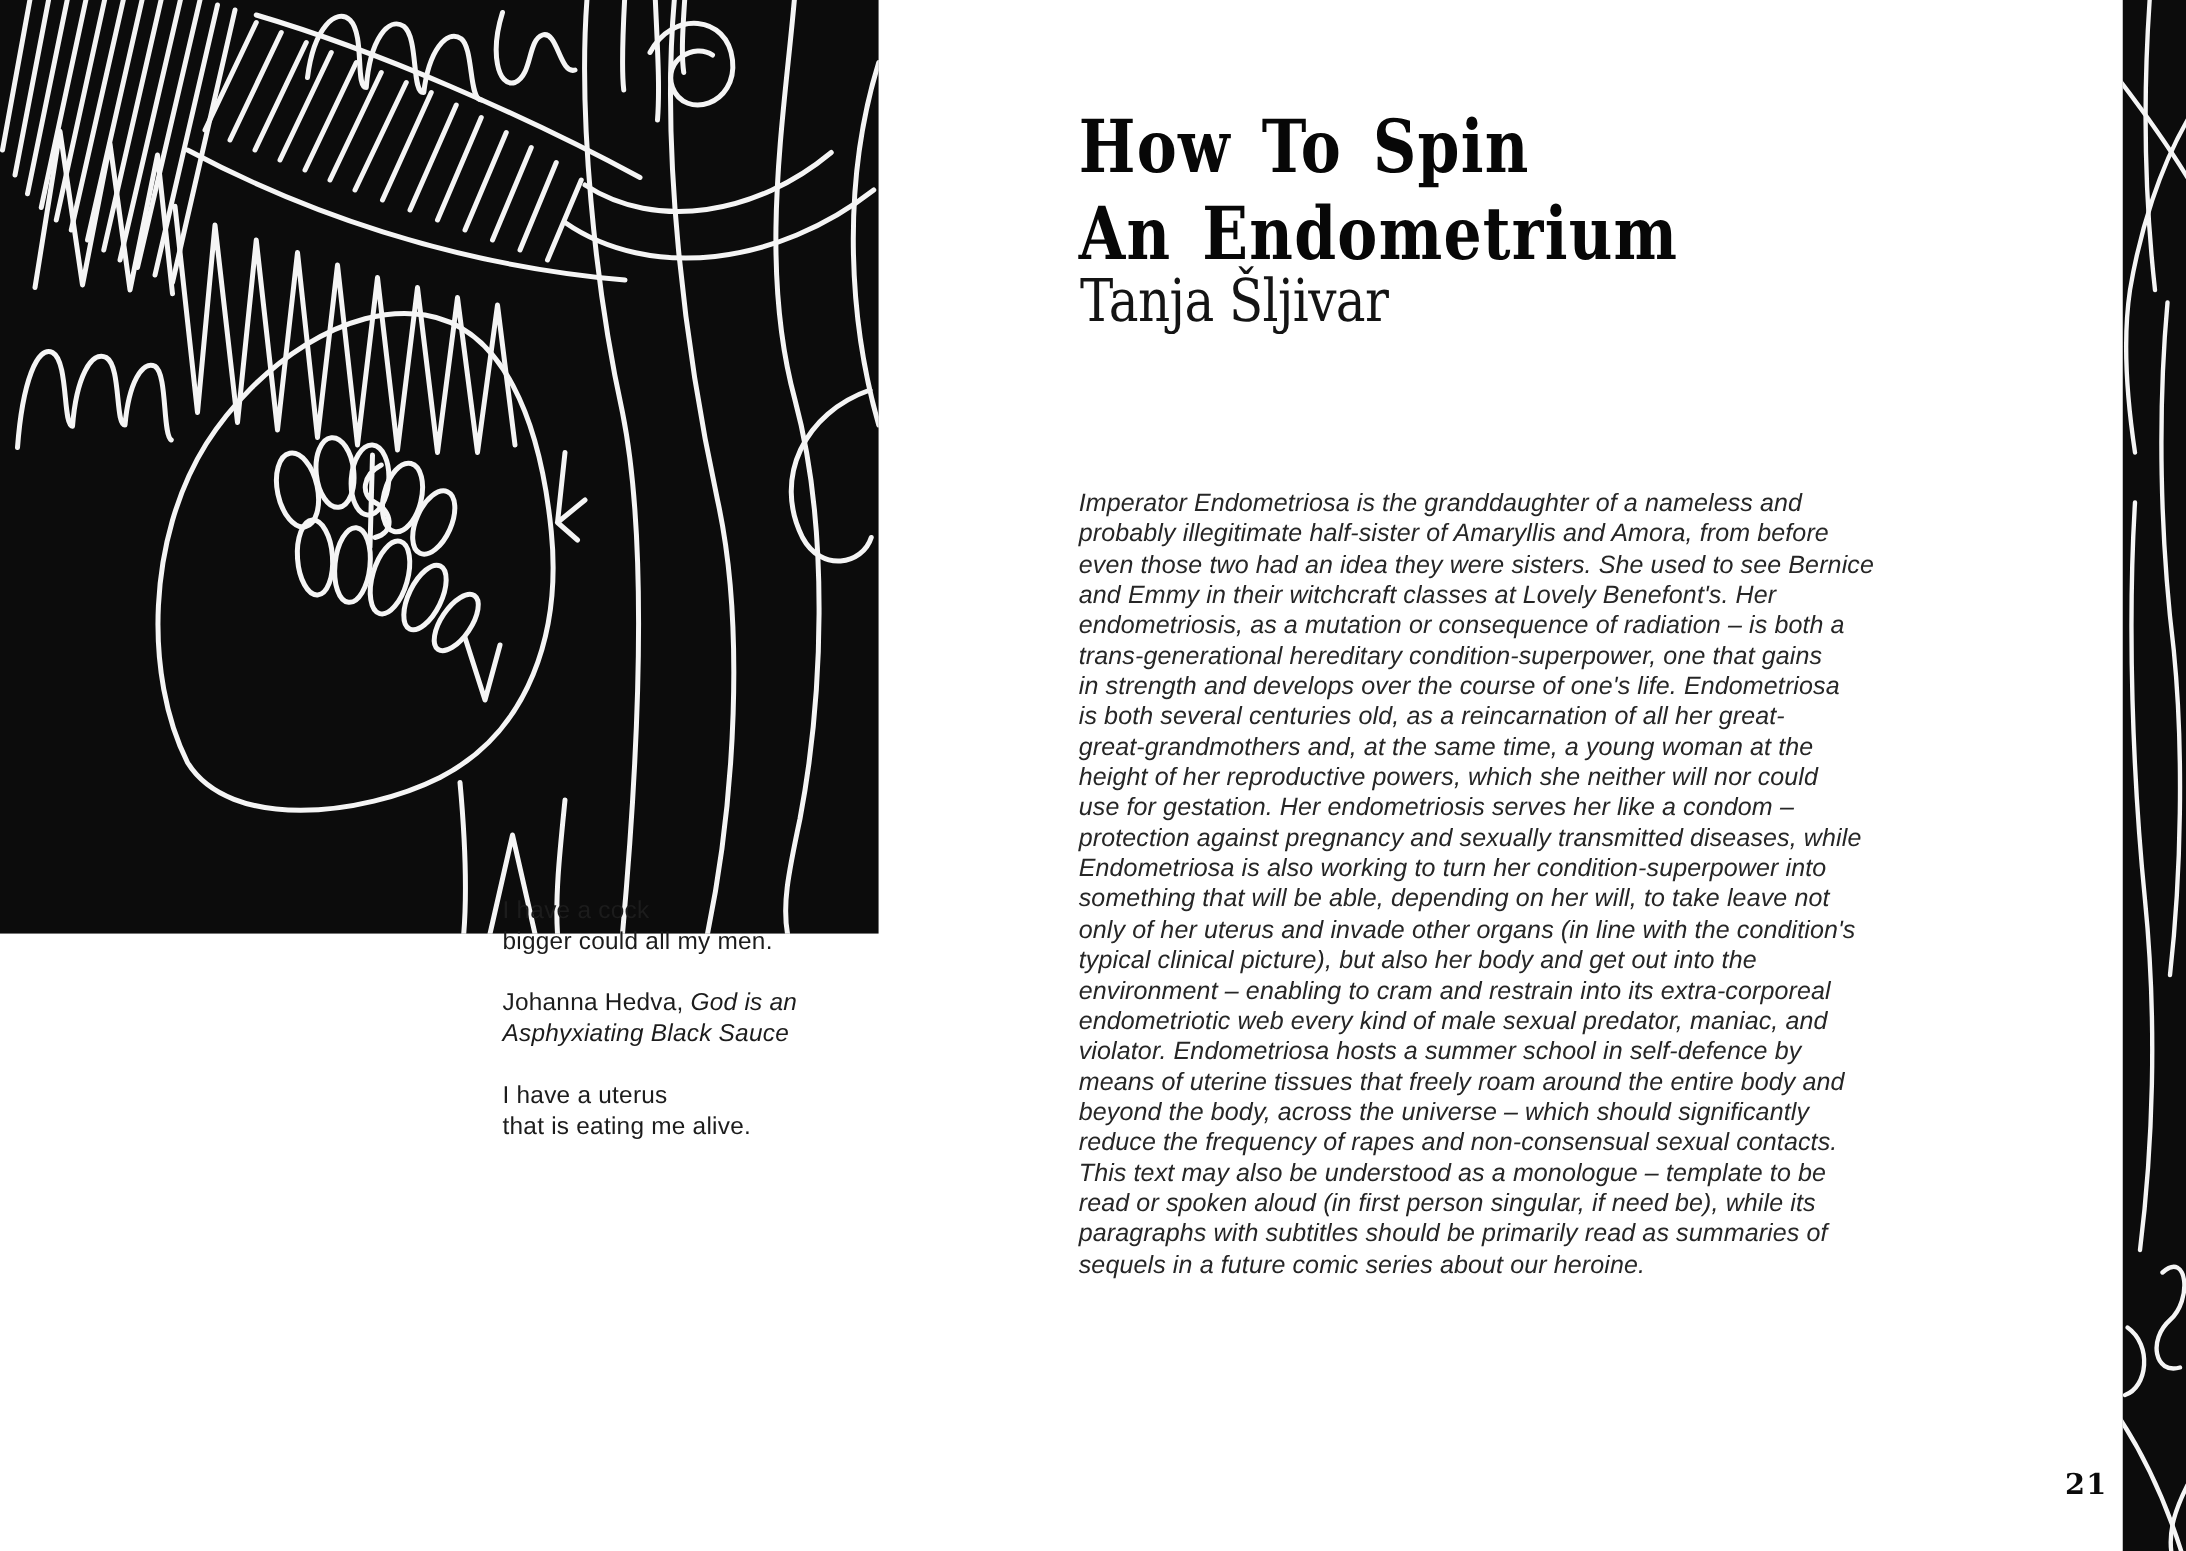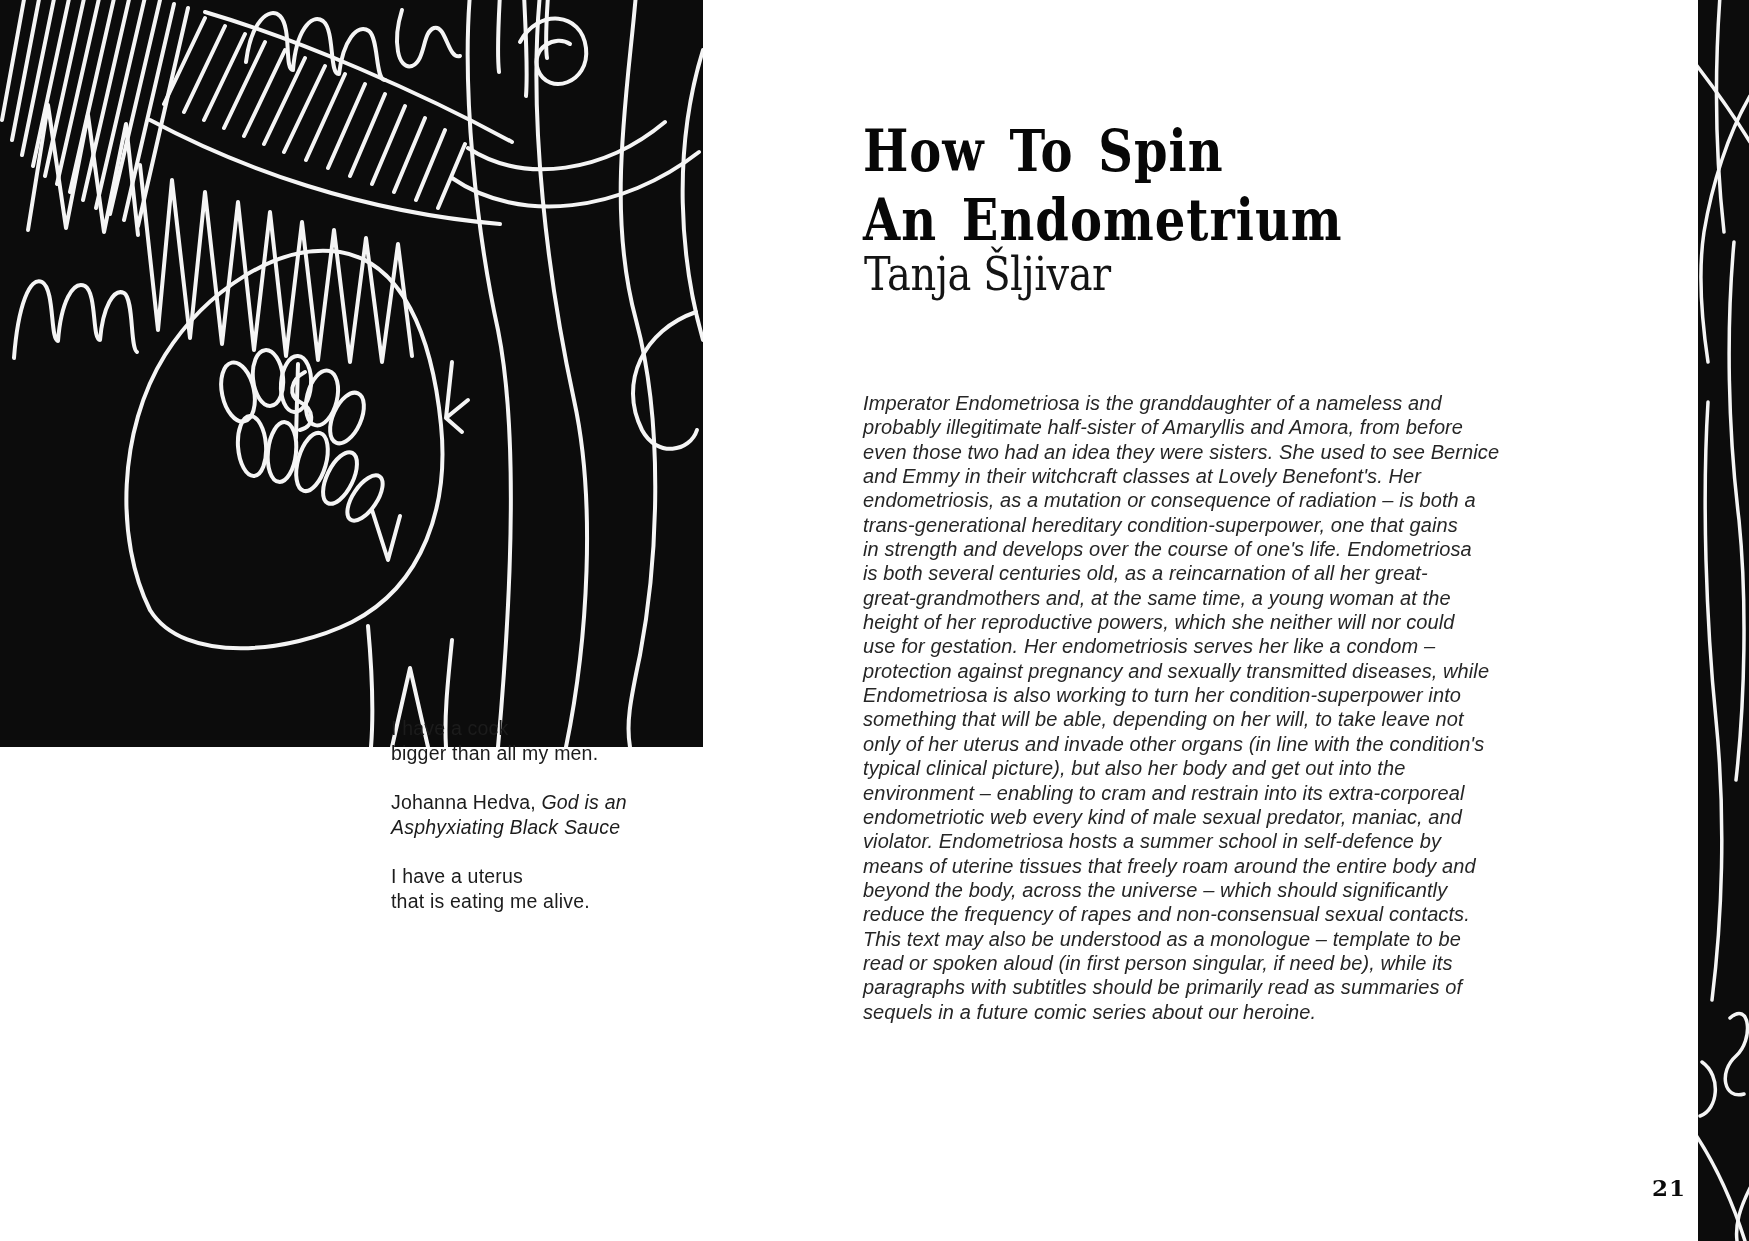--- a/index.html
+++ b/index.html
@@ -13,25 +13,25 @@
     color:#1d1d1d;
   }
 
   
   .left-art { position:absolute; left:0; top:0; width:703px; height:747px; display:block; }
   .right-art { position:absolute; left:1698px; top:0; width:51px; height:1241px; display:block; }
 
   
   .quote { position:absolute; left:391px; top:716px; width:252px;
            font-size:19.5px; line-height:25px; color:#1c1c1c; letter-spacing:0.2px; }
-  .quote p { margin:0 0 24px 0; }
+  .quote p { margin:0 0 24px 11px; }
   .quote em { font-style:italic; }
 
   
-  .heading { position:absolute; left:863px; top:84px; color:#070707;margin-top:32px; }
+  .heading { position:absolute; left:863px; top:84px; color:#070707; }
   .heading h1 {
     margin:0;
     font-family:"DejaVu Serif", serif;
     font-weight:700;
     font-size:48px; line-height:57px;
     letter-spacing:1px; word-spacing:7px;
     transform:scaleY(1.22); transform-origin:top left;
     white-space:nowrap;
   }
   .author {
@@ -112,21 +112,21 @@
       <path d="M452,178 C520,225 622,212 699,152"></path>
       <path d="M452,362 L446,418 M446,418 L468,400 M446,418 L462,432"></path>
 
       <path d="M368,626 C372,670 374,710 371,747"></path>
       <path d="M392,747 L410,668 L428,747"></path>
       <path d="M452,640 C448,680 444,716 446,747"></path>
     </g>
   </svg>
 
   <aside class="quote">
-    <p><span>I have a cock</span><br><span>bigger than all my men.</span></p>
+    <p><span>I have a cock</span><br><span>bigger could all my men.</span></p>
     <p><span>Johanna Hedva,</span> <em>God is an</em><br><em>Asphyxiating Black Sauce</em></p>
     <p><span>I have a uterus</span><br><span>that is eating me alive.</span></p>
   </aside>
 
   <header class="heading">
     <h1><span>How To Spin</span><br><span>An Endometrium</span></h1>
     <p class="author">Tanja Šljivar</p>
   </header>
 
   <p class="body-text">Imperator Endometriosa is the granddaughter of a nameless and

